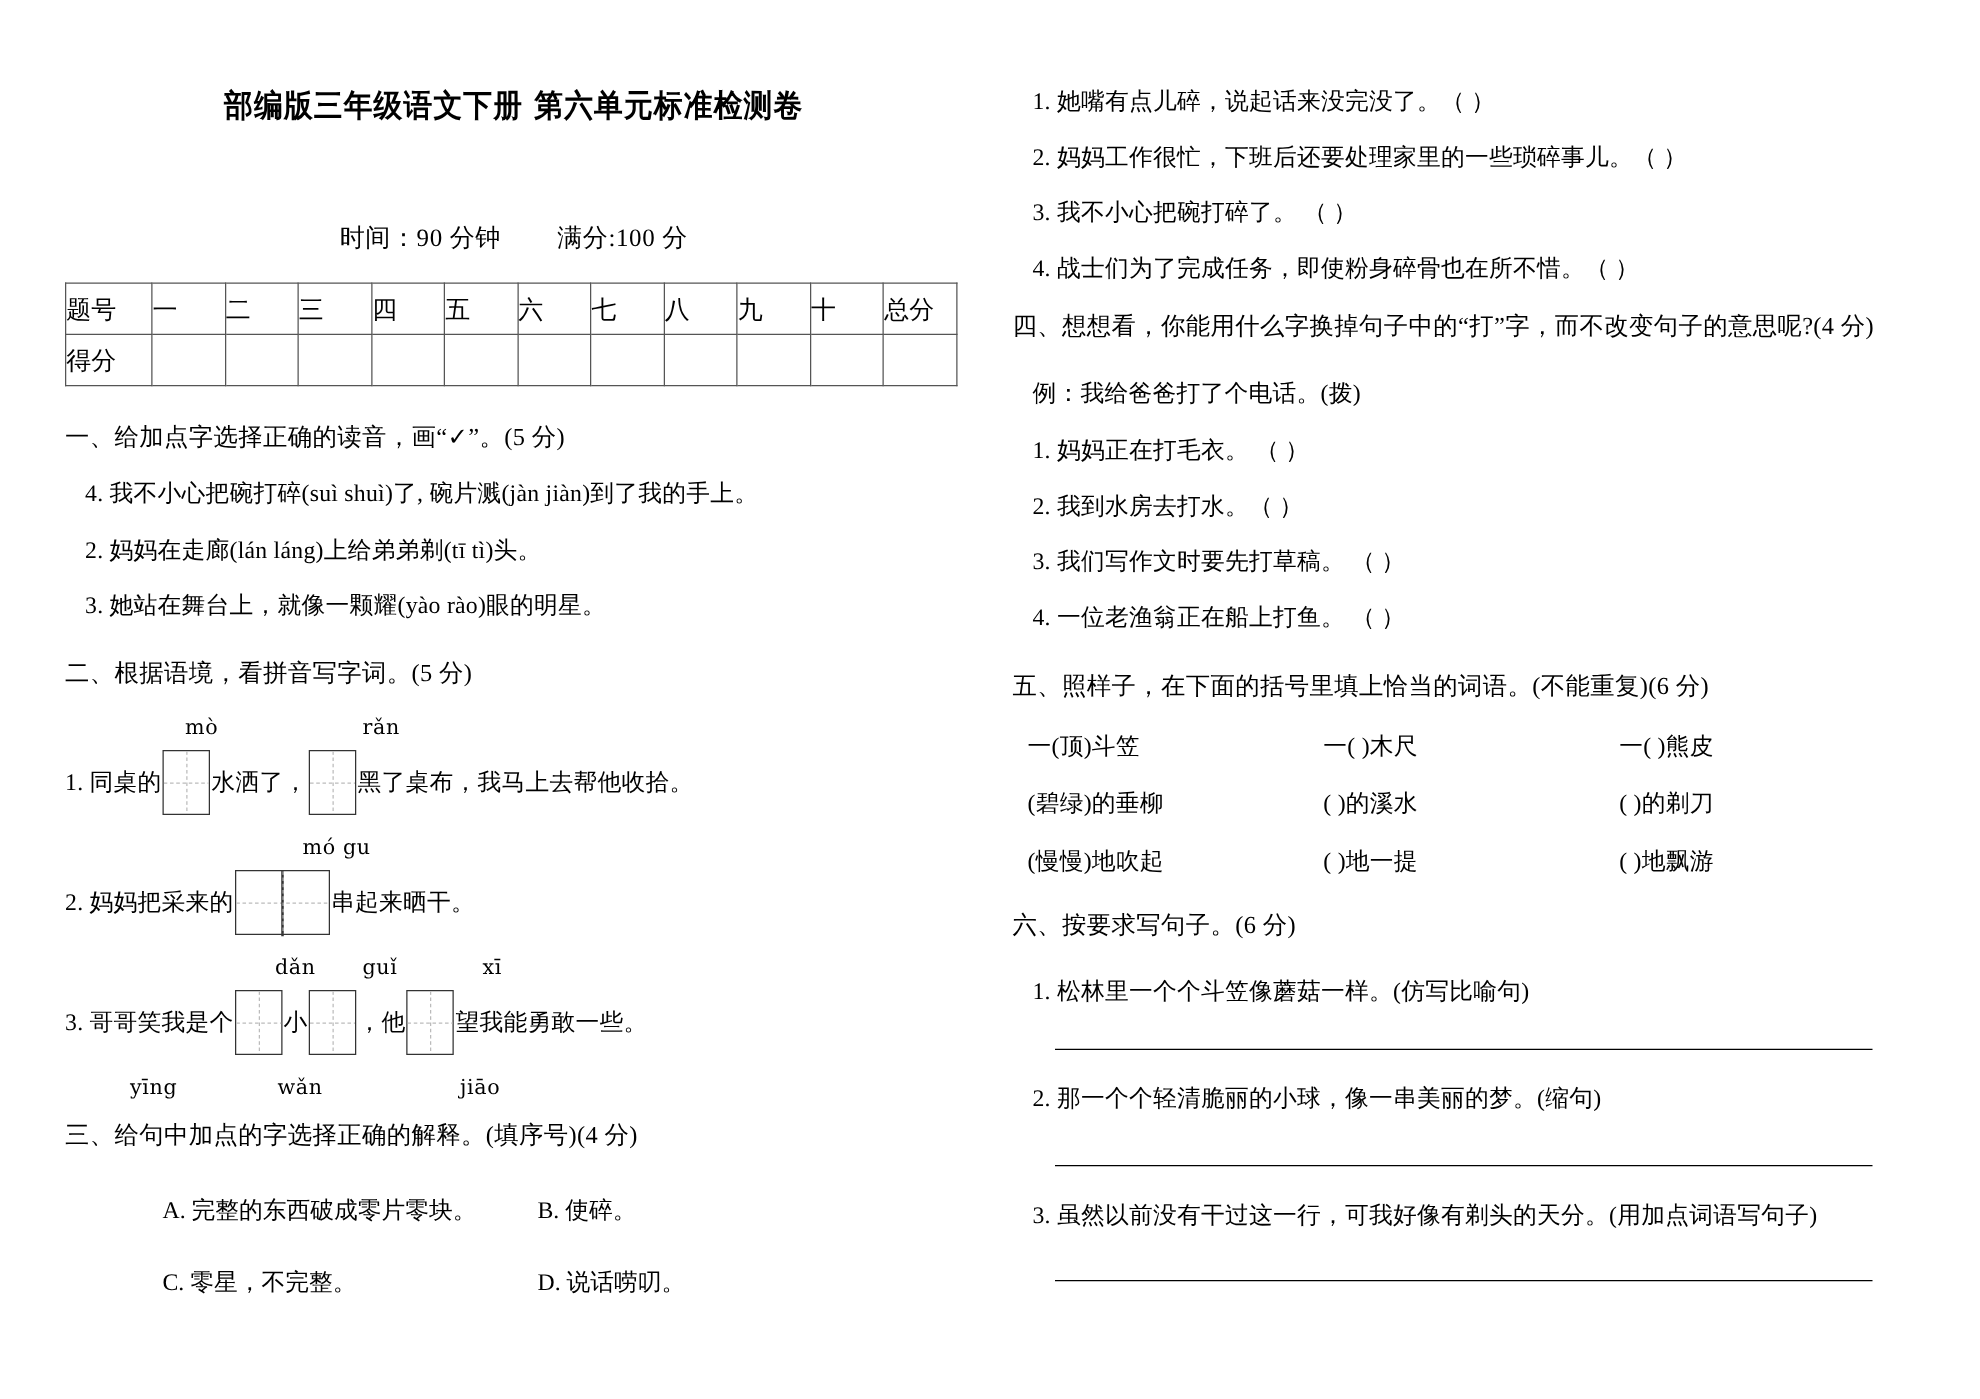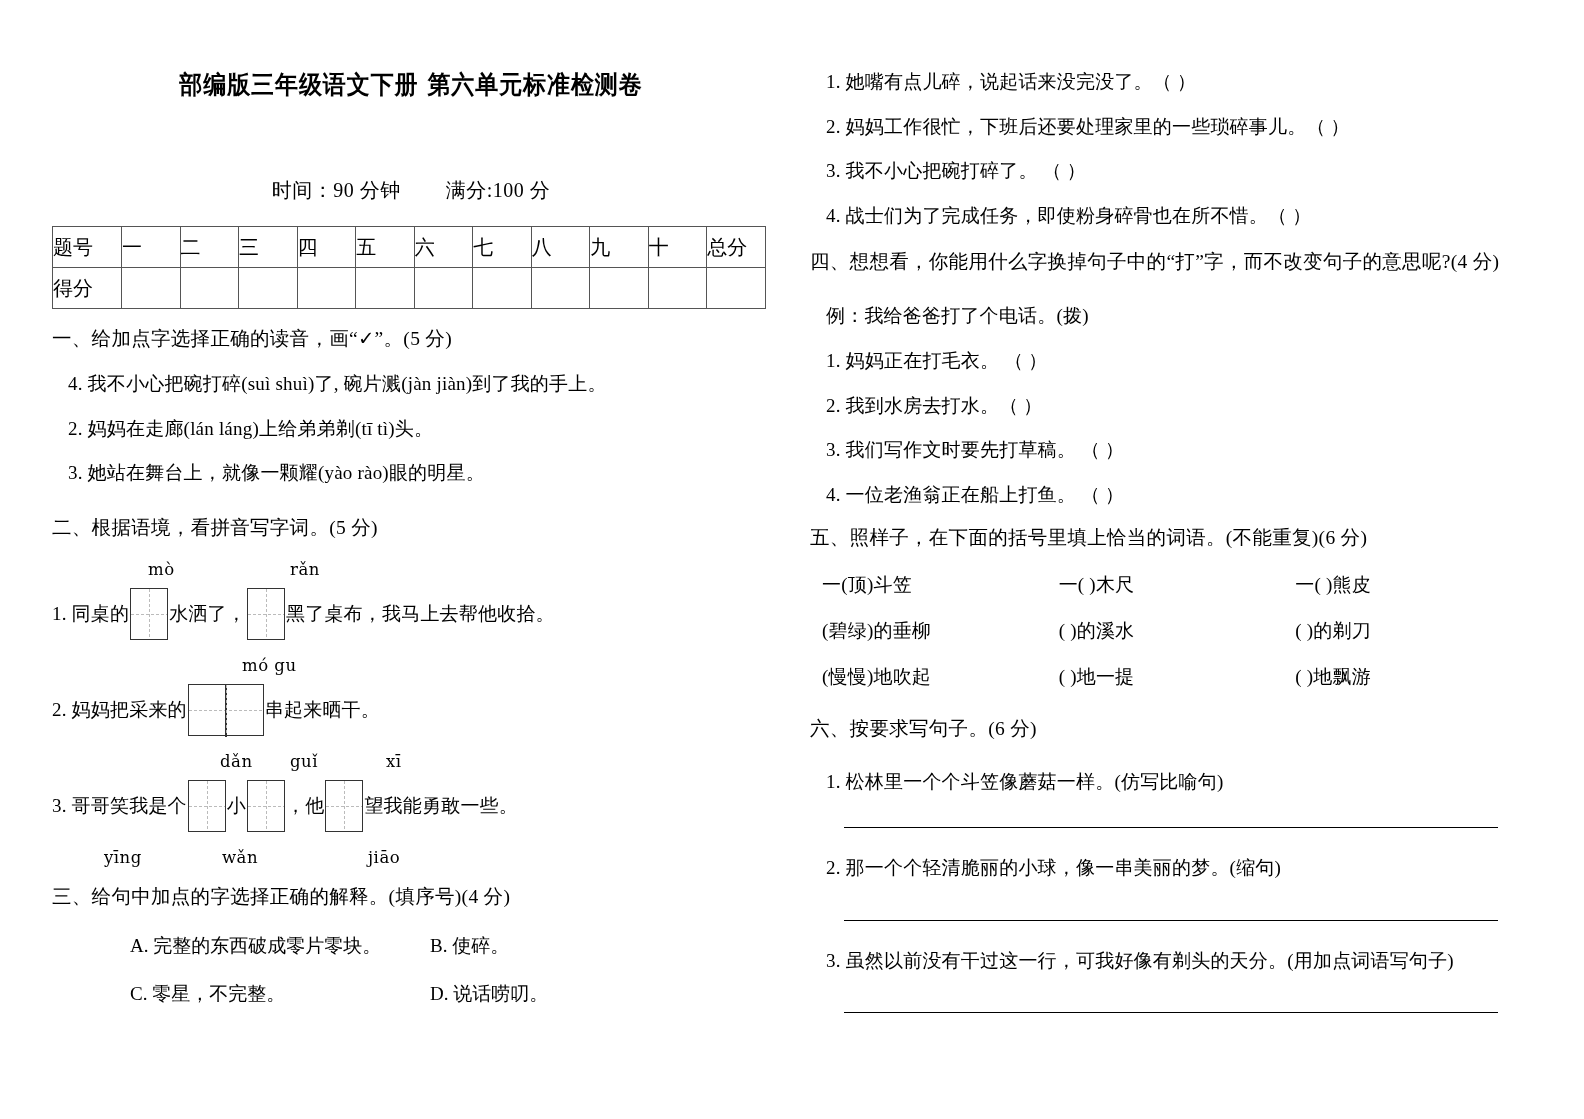--- a/index.html
+++ b/index.html
@@ -62,36 +62,36 @@
     text-align: left;
     vertical-align: middle;
     font-size: 20px;
     padding: 0;
   }
   table.score td.hdr { width: 68px; }
 
   
   .q-head {
     font-size: 19.5px;
-    margin-top: 15px;
+    margin-top: 27px;
     letter-spacing: .3px;
     line-height: 1.5;
   }
   .q-line {
     font-size: 19px;
     margin-top: 17px;
     padding-left: 16px;
     letter-spacing: .2px;
     line-height: 1.45;
   }
 
   .opt-row {
     display: flex;
     font-size: 19px;
-    margin-top: 22px;
+    margin-top: 32px;
     padding-left: 78px;
   }
   .opt-row .o1 { width: 300px; }
 
   
   .py-row {
     position: relative;
     height: 24px;
     font-family: "DejaVu Serif", "Liberation Serif", serif;
     font-size: 16.5px;

